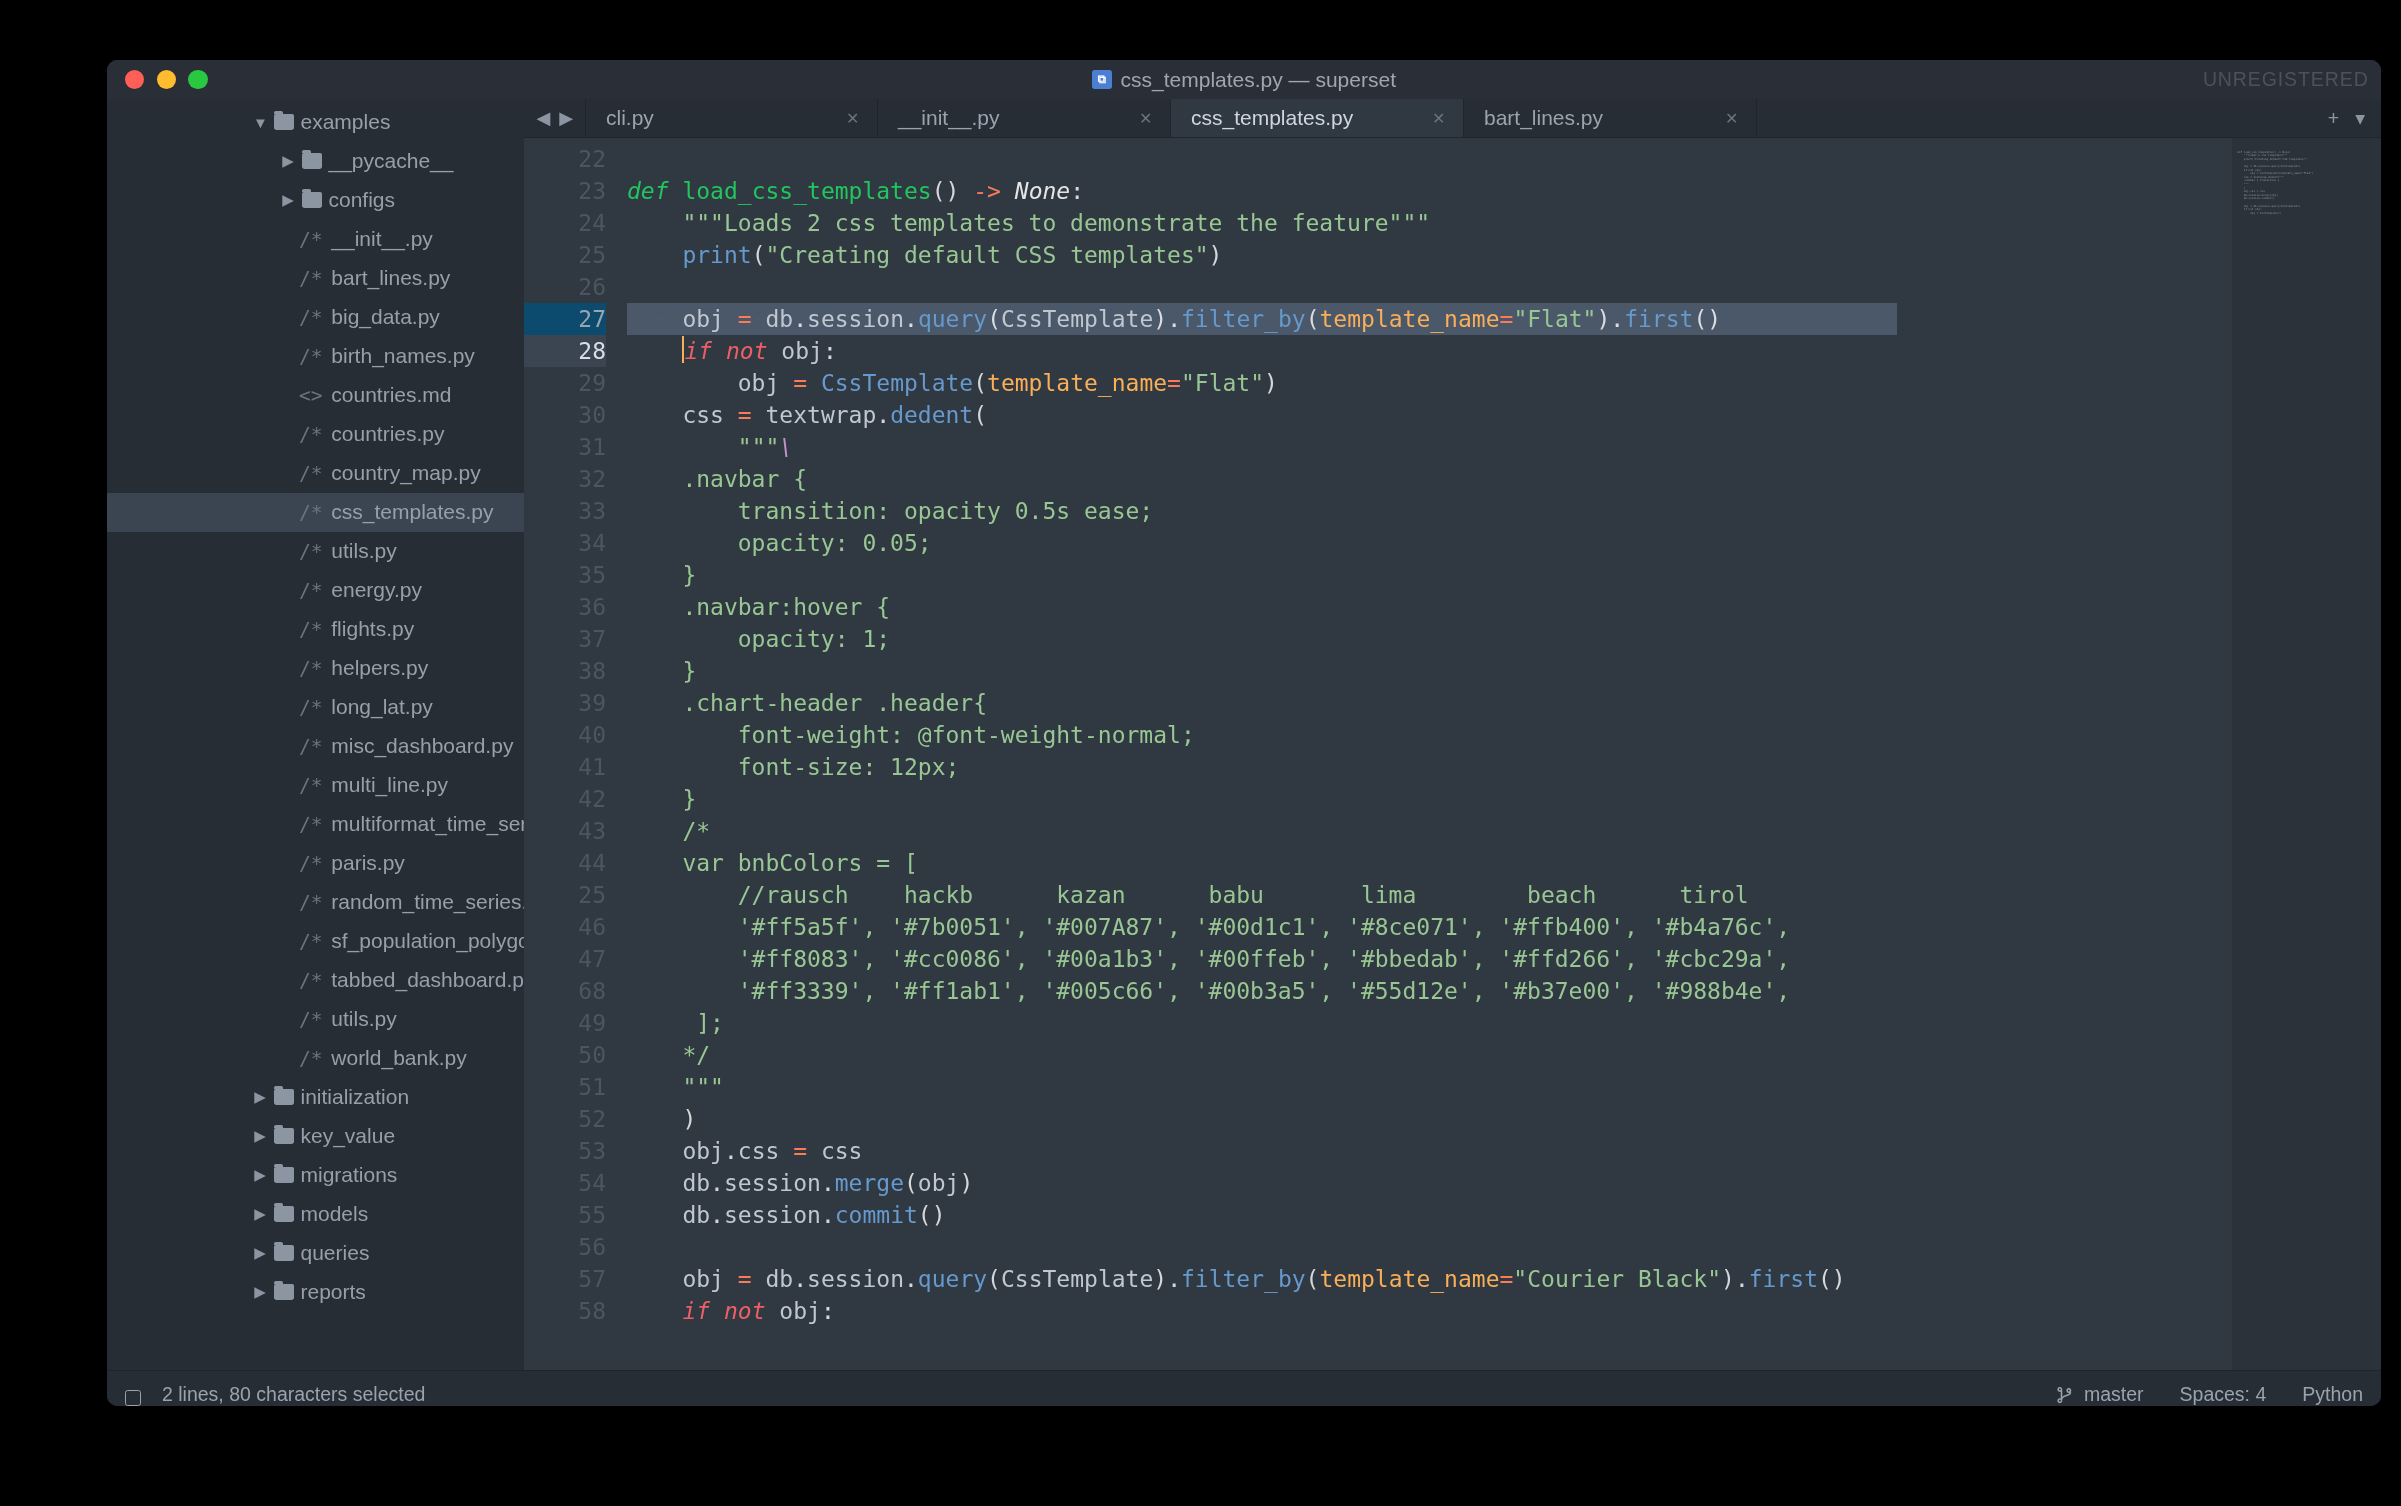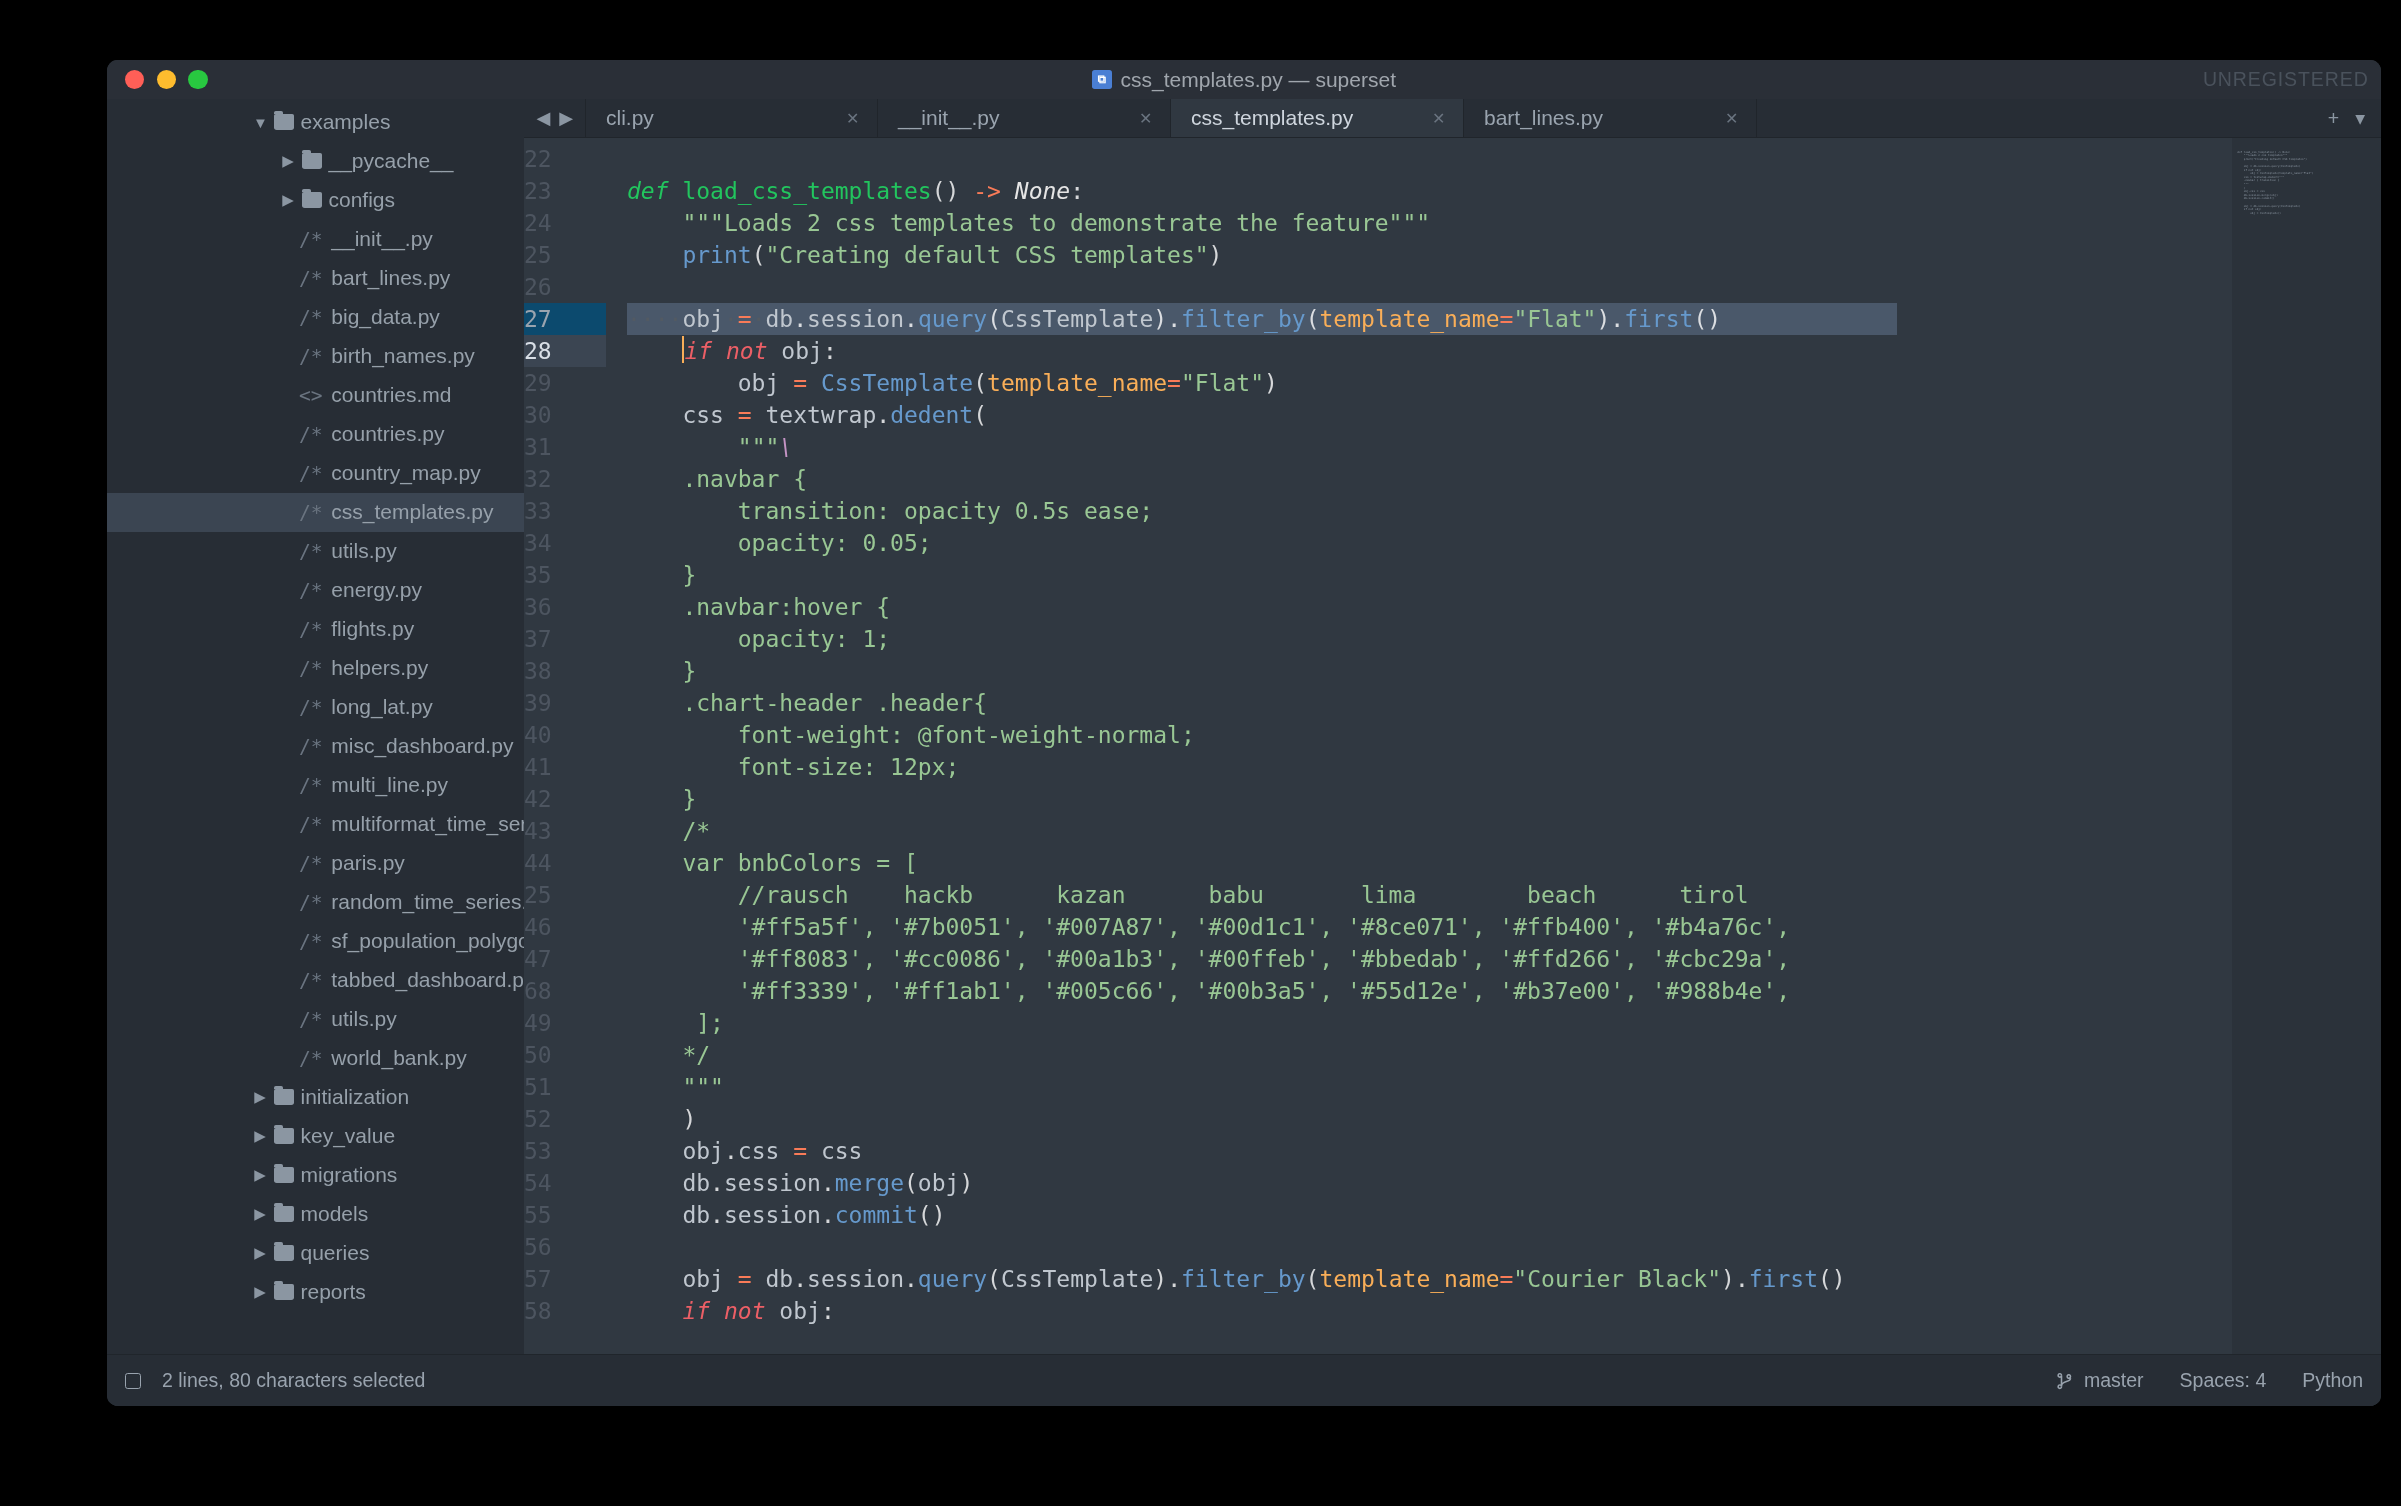--- a/index.html
+++ b/index.html
@@ -77,21 +77,21 @@
   padding:0 19.5px; color:#9aa4af; font-size:21px;
   border-right:0.9px solid #20252b; position:relative;
 }
 .tab.first{border-left:0.9px solid #20252b;}
 .tab.active { background:#303841; color:#cfd6de; }
 .tab .x { position:absolute; right:18px; color:#6a7480; font-size:16px; }
 .tabrow .extras { margin-left:auto; display:flex; align-items:center; gap:16px; padding-right:16px; color:#8b96a2; font-size:19.5px; }
 
 .editor { flex:1; display:flex; min-height:0; font-family:Menlo,Consolas,monospace; font-size:23px; }
 .gutter {
-  width:96px; color:#4d5560;
+  width:96px; text-align:right; color:#4d5560;
   padding:5.3px 14px 5.3px 0;
   line-height:32px;
   user-select:none;
 }
 .gutter .sel { background:#0c4a6e; color:#9aa4af; }
 .gutter .cur { background:#3b4552; color:#d8dee6; }
 .code {
   flex:1; padding:5.3px 0 5.3px 7px; line-height:32px;
   color:#c0c7cf; white-space:pre; position:relative; overflow:hidden;
 }
@@ -117,22 +117,22 @@
 .param{color:#f9ae58;}
 .invis{color:#525a63;}
 .minimap{
   width:149px; background:#2b323a;
   font-size:2.7px; line-height:3.6px; color:#8b96a2;
   padding:9px 5.3px; overflow:hidden;
   white-space:pre;
 }
 
 .statusbar{
-  height:52px; background:#272d35; color:#99a3ae;
-  display:flex; align-items:center; padding:0 18px; gap:21px;
+  height:36px; background:#272d35; color:#99a3ae;
+  display:flex; align-items:flex-end; padding:0 18px; gap:21px;
   font-size:19.5px; border-top:0.9px solid #20252b;
 }
 .statusbar .sq{ width:16px;height:16px;border:1.8px solid #99a3ae;border-radius:2.7px; }
 .statusbar .right{ margin-left:auto; display:flex; gap:36px; align-items:center; }
 .branch{display:flex;align-items:center;gap:9px;}
 .branch svg{width:18px;height:18px;}
 
 </style>
 </head>
 <body>

